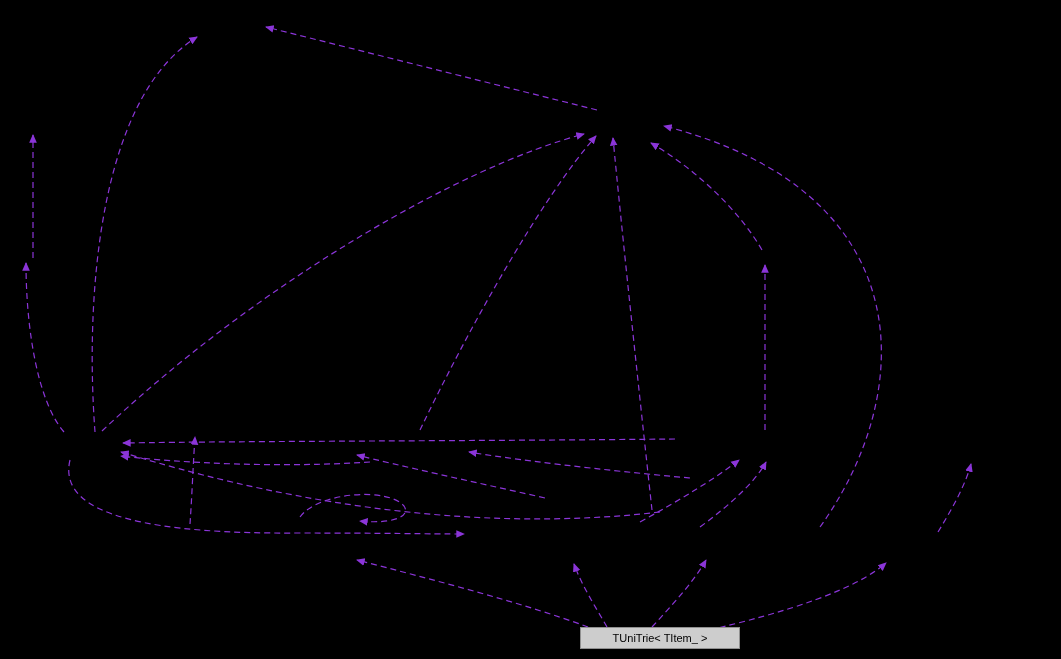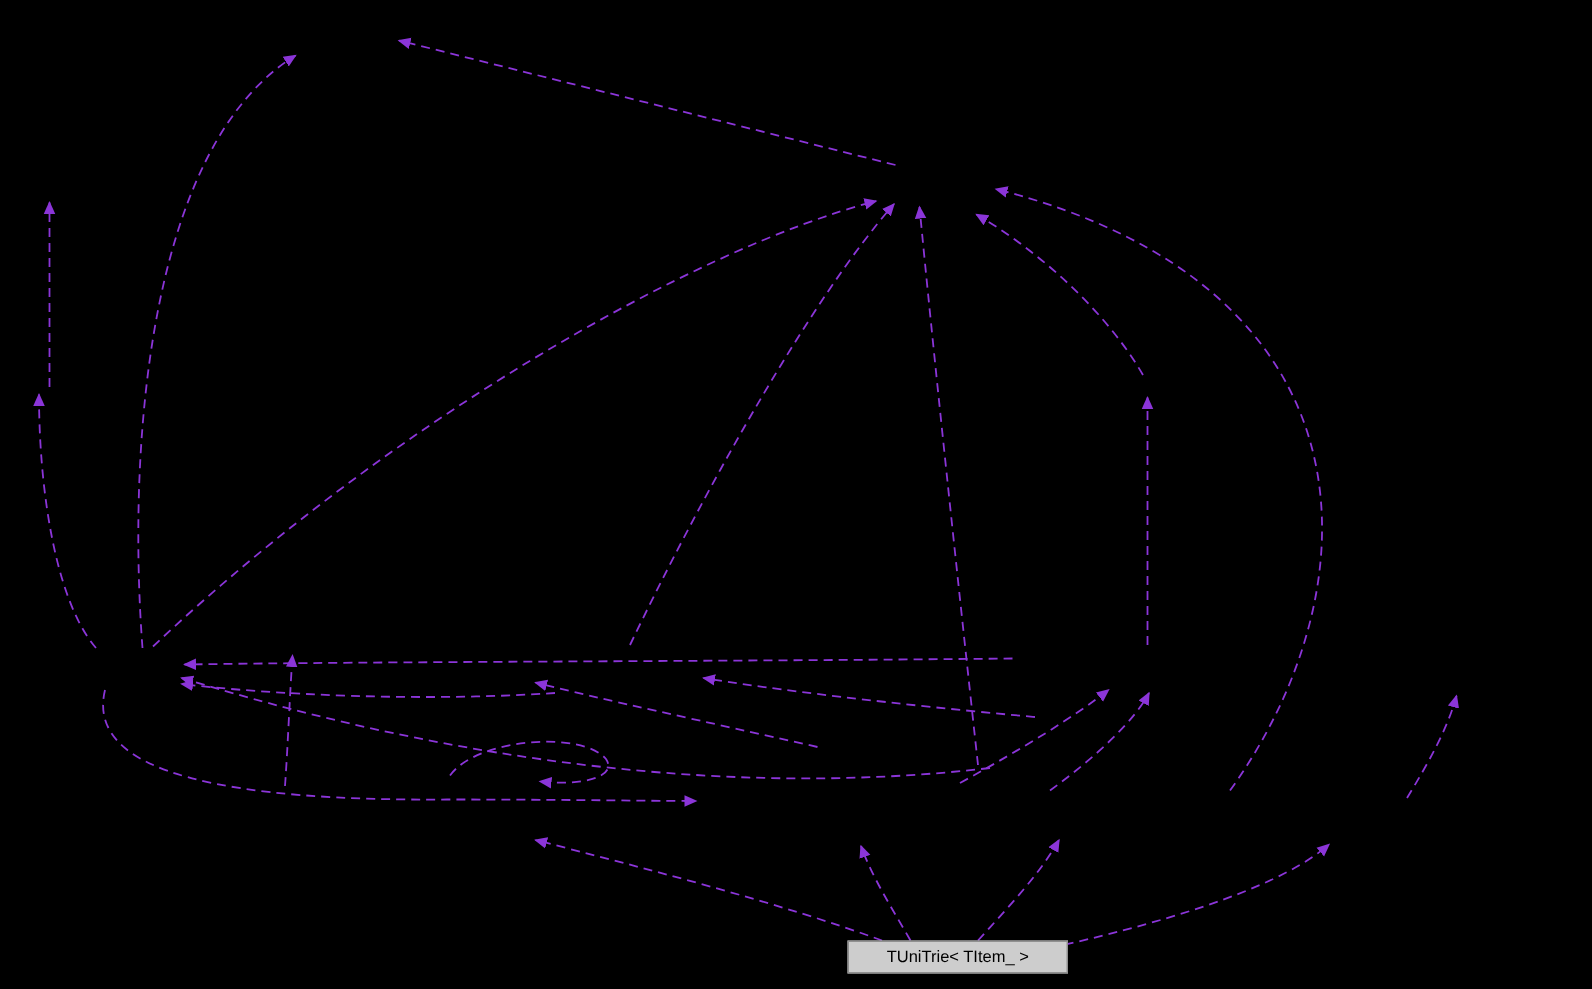--- a/index.html
+++ b/index.html
@@ -67,14 +67,14 @@
       <path d="M588,627 C520,602 430,579 357,560" fill="none" stroke="#8b35d8" stroke-width="1.2" stroke-dasharray="6,4" marker-end="url(#arrow)"></path>
       <path d="M607,627 C595,606 582,586 574,564" fill="none" stroke="#8b35d8" stroke-width="1.2" stroke-dasharray="6,4" marker-end="url(#arrow)"></path>
       <path d="M652,627 C672,605 693,583 706,560" fill="none" stroke="#8b35d8" stroke-width="1.2" stroke-dasharray="6,4" marker-end="url(#arrow)"></path>
       <path d="M700,632 C790,612 856,589 886,563" fill="none" stroke="#8b35d8" stroke-width="1.2" stroke-dasharray="6,4" marker-end="url(#arrow)"></path>
       <path d="M938,532 C952,509 965,486 971,464" fill="none" stroke="#8b35d8" stroke-width="1.2" stroke-dasharray="6,4" marker-end="url(#arrow)"></path>
       <path d="M640,522 C680,500 716,478 739,460" fill="none" stroke="#8b35d8" stroke-width="1.2" stroke-dasharray="6,4" marker-end="url(#arrow)"></path>
       <path d="M700,527 C730,505 756,481 766,462" fill="none" stroke="#8b35d8" stroke-width="1.2" stroke-dasharray="6,4" marker-end="url(#arrow)"></path>
       <path d="M190,524 C192,496 193,466 195,437" fill="none" stroke="#8b35d8" stroke-width="1.2" stroke-dasharray="6,4" marker-end="url(#arrow)"></path>
       <path d="M370,462 C280,468 180,463 121,456" fill="none" stroke="#8b35d8" stroke-width="1.2" stroke-dasharray="6,4" marker-end="url(#arrow)"></path>
     </svg>
-  <div class="node" style="left: 565px; top: 627px; width: 147px; height: 22px; background: rgb(205, 205, 205); border-color: rgb(144, 144, 144); color: rgb(0, 0, 0);">TUniTrie&lt; TItem_ &gt;</div>
+  <div class="node" style="left: 580px; top: 627px; width: 160px; height: 22px; background: rgb(205, 205, 205); border-color: rgb(144, 144, 144); color: rgb(0, 0, 0);">TUniTrie&lt; TItem_ &gt;</div>
 </div>
 
 </body></html>

